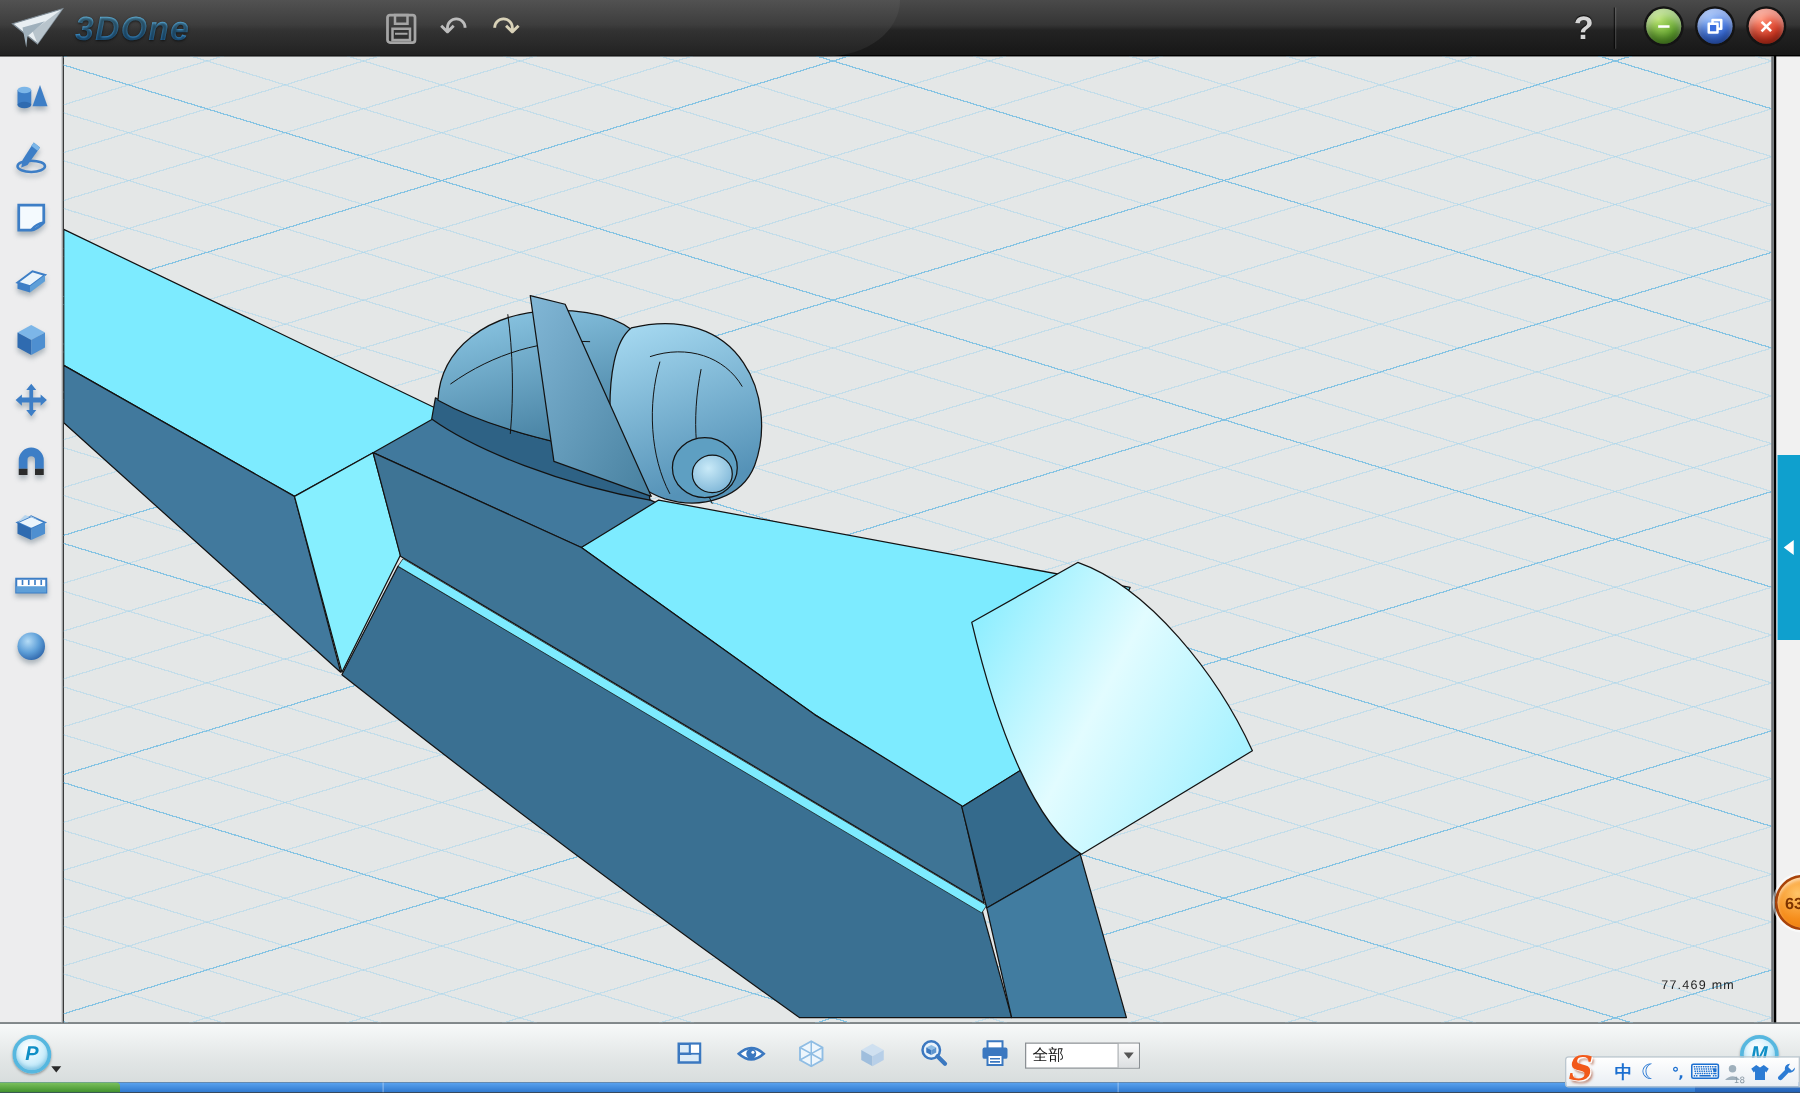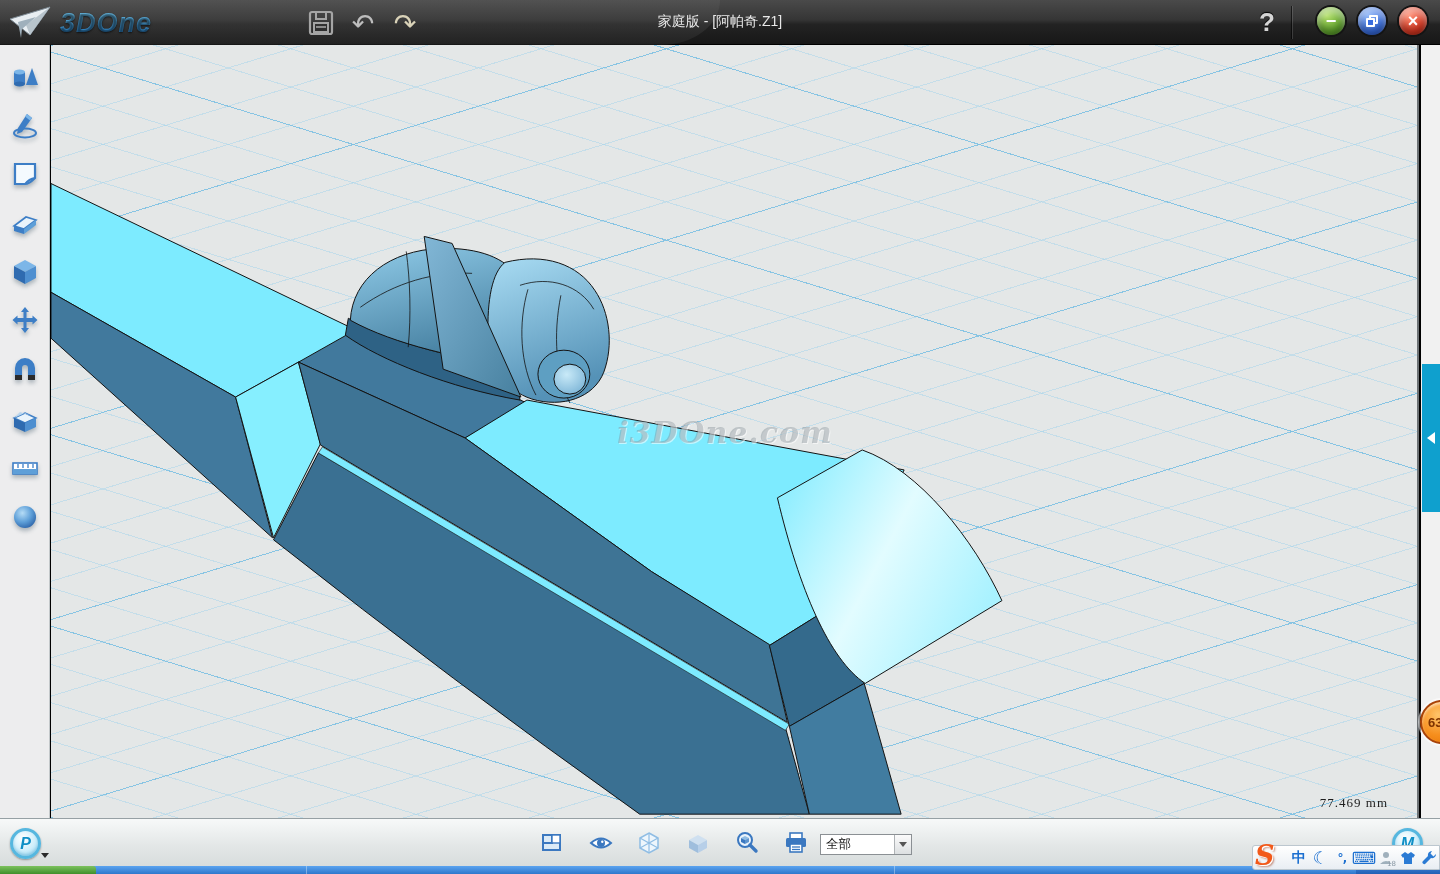--- a/index.html
+++ b/index.html
@@ -45,21 +45,21 @@
   #viewport { left:51px; top:45px; width:1368px; height:773px; overflow:hidden;
     background-color:#e4e7e7;
     background-image:
       repeating-linear-gradient(17deg,  rgba(125,192,226,.85) 0 1px, transparent 1px 183px),
       repeating-linear-gradient(163deg, rgba(125,192,226,.85) 0 1px, transparent 1px 183px),
       repeating-linear-gradient(17deg,  rgba(158,210,236,.45) 0 1px, transparent 1px 36.6px),
       repeating-linear-gradient(163deg, rgba(158,210,236,.45) 0 1px, transparent 1px 36.6px);
     border-right:2px solid #6d7275; }
   #watermark { left:566px; top:370px; font-family:"DejaVu Serif", serif; font-style:italic; font-weight:bold;
     font-size:30px; color:rgba(125,138,144,.40); letter-spacing:1px; text-shadow:1px 1px 0 rgba(255,255,255,.55); }
-  #dim-readout { right:29px; bottom:7px; font-family:Liberation Serif, serif; font-size:13px; color:#1d1d1d; letter-spacing:1px; }
+  #dim-readout { right:29px; bottom:24px; font-family:Liberation Sans, sans-serif; font-size:10px; color:#1d1d1d; letter-spacing:1px; }
 
   
   #right-strip { left:1421px; top:45px; width:19px; height:773px; background:#f1f1f1; z-index:5; }
   #side-tab { left:1422px; top:364px; width:18px; height:148px; background:#0fa0ce; z-index:6; cursor:pointer;
     display:flex; align-items:center; justify-content:center; }
   #side-tab .tri { width:0; height:0; border-top:6px solid transparent; border-bottom:6px solid transparent; border-right:8px solid #fff; }
   #community-badge { left:1420px; top:700px; width:44px; height:44px; border-radius:50%;
     background:radial-gradient(circle at 40% 32%, #ffc469, #f68f1e 55%, #e87200);
     border:2px solid #a8430a; box-shadow:inset 0 2px 3px rgba(255,255,255,.6), 0 0 0 2px rgba(255,255,255,.55);
     color:#7d3300; font-weight:bold; font-size:13px; display:flex; align-items:center; z-index:7;
@@ -116,21 +116,20 @@
   <div id="save-btn" class="tb-btn abs">
     <svg width="26" height="26" viewBox="0 0 26 26">
       <rect x="2" y="2" width="22" height="22" rx="2" fill="none" stroke="#a5a5a5" stroke-width="2.2"></rect>
       <rect x="8" y="2" width="10" height="7" fill="none" stroke="#a5a5a5" stroke-width="2"></rect>
       <rect x="6" y="13" width="14" height="9" fill="none" stroke="#a5a5a5" stroke-width="2"></rect>
       <line x1="8" y1="17" x2="18" y2="17" stroke="#a5a5a5" stroke-width="1.6"></line>
     </svg>
   </div>
   <div id="undo-btn" class="tb-btn abs">↶</div>
   <div id="redo-btn" class="tb-btn abs">↷</div>
-  <div id="doc-title" class="abs">家庭版 - [阿帕奇.Z1]</div>
   <div id="sep-line" class="abs"></div>
   <div id="help-btn" class="abs">?</div>
   <div id="btn-min" class="winbtn abs">−</div>
   <div id="btn-restore" class="winbtn abs">
     <span class="restore-glyph">
         <span></span>
         <span></span>
       </span>
   </div>
   <div id="btn-close" class="winbtn abs">×</div>
@@ -259,21 +258,20 @@
       <path d="M356,206 C360,235 361,270 358,302" fill="none" stroke-width="0.8"></path>
       <path d="M455,217 C495,207 528,219 545,245 C560,267 564,300 554,327 C544,353 512,363 482,354 C455,345 440,323 438,290 C437,255 442,227 455,217 Z" fill="url(#boxG)"></path>
       <path d="M470,240 C500,230 530,240 544,264" fill="none" stroke-width="0.8"></path>
       <path d="M486,350 C470,320 468,278 478,244" fill="none" stroke-width="0.8"></path>
       <path d="M520,358 C506,330 503,290 511,250" fill="none" stroke-width="0.8"></path>
       <ellipse cx="514" cy="329" rx="26" ry="24" fill="#5e9fc2"></ellipse>
       <ellipse cx="520" cy="334" rx="16" ry="15" fill="url(#cylG)"></ellipse>
       <polygon points="374,191 402,198 471,352 393,324" fill="url(#bladeG)"></polygon>
     </g>
   </svg>
-  <div id="watermark" class="abs">i3DOne.com</div>
   <div id="dim-readout" class="abs">77.469 mm</div>
 </div>
 
 <div id="right-strip" class="abs"></div>
 <div id="side-tab" class="abs">
   <span class="tri"></span>
 </div>
 <div id="community-badge" class="abs">63</div>
 
 <div id="statusbar" class="abs">

